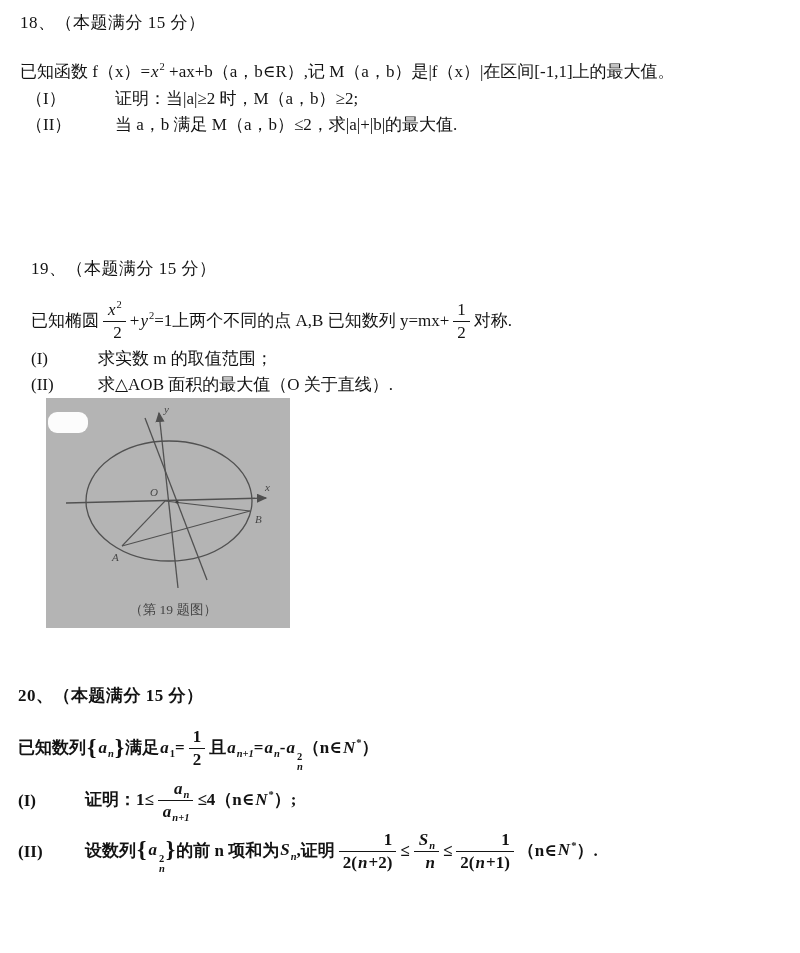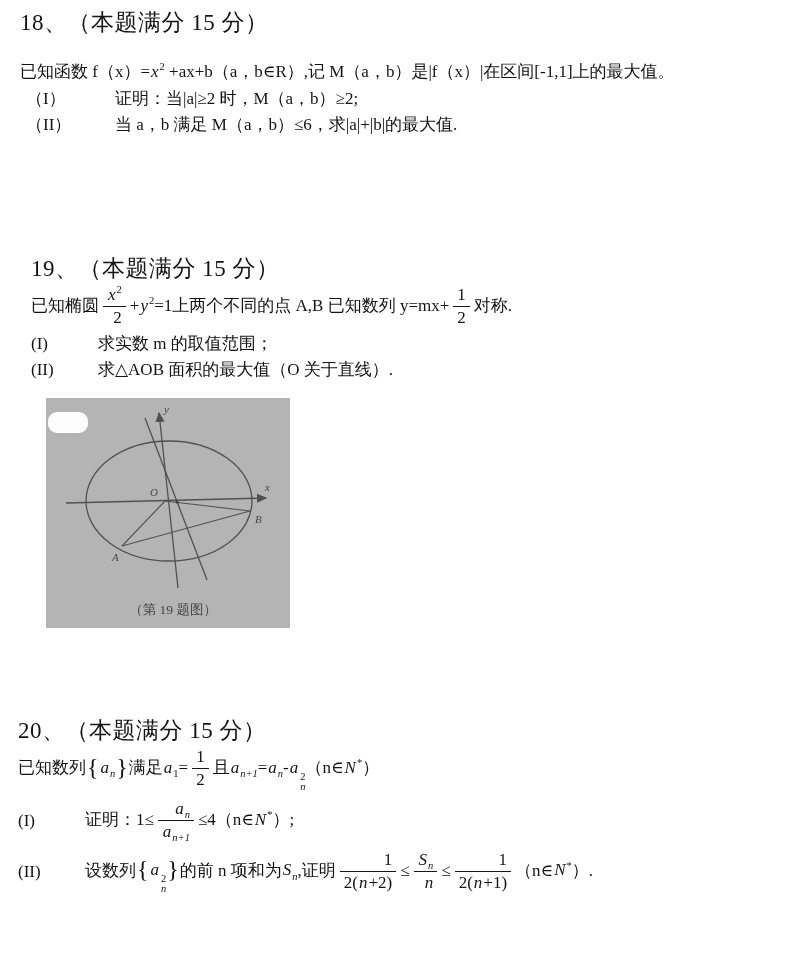--- a/index.html
+++ b/index.html
@@ -5,30 +5,30 @@
   * { margin:0; padding:0; box-sizing:border-box; }
   html,body { background:#ffffff; }
   .page {
     position:relative; width:800px; height:953px; background:#ffffff;
     font-family:"Liberation Serif","DejaVu Serif",serif;
     color:#131313; font-size:17px; overflow:hidden;
   }
   section.problem { position:absolute; white-space:nowrap; }
   #p18 { top:10px;  left:20px; }
   #p19 { top:256px; left:31px; }
-  #p20 { top:718px; left:18px; }
-  .heading { font-size:23px; line-height:26px; letter-spacing:.5px; }
+  #p20 { top:683px; left:18px;font-weight:bold; }
+  .heading { font-size:17px; line-height:26px; letter-spacing:.5px; }
   .line { line-height:28px; }
   .intro18 { margin-top:22px; }
   .item { display:flex; line-height:26px; }
   .item.simple { margin-top:0; }
   .marker { flex:none; }
   .m18 { margin-left:6px; width:89px; }
   .m19 { width:67px; }
-  .mathline { margin-top:3px; margin-bottom:2px; line-height:30px; }
+  .mathline { margin-top:18px; margin-bottom:2px; line-height:30px; }
   .item-math { display:flex; align-items:center; margin-top:7px; line-height:24px; }
   .var { font-style:italic; padding:0 1px; }
   sup { font-size:10.5px; vertical-align:super; line-height:0; }
   sub { font-size:10.5px; vertical-align:sub; line-height:0; }
   sub.i { font-style:italic; }
   .frac { display:inline-block; vertical-align:middle; text-align:right; margin:0 4px; line-height:1.2; }
   .frac .num { display:block; border-bottom:1.2px solid #151515; padding:0 4px 1px; }
   .frac .den { display:block; padding:1px 4px 0; }
   .stk { display:inline-flex; flex-direction:column; align-items:flex-start; font-size:10.5px; line-height:10px; vertical-align:-7px; margin-left:1px; font-style:normal; }
   .stk .t { font-style:normal; }
@@ -44,21 +44,21 @@
 
   <section class="problem" id="p18">
     <div class="heading">18、（本题满分 15 分）</div>
     <div class="line intro18"><span>已知函数 f（x）=</span><span class="var">x</span><sup>2</sup><span> +ax+b（a，b∈R）,记 M（a，b）是|f（x）|在区间[-1,1]上的最大值。</span></div>
     <div class="item simple">
       <span class="marker m18">（I）</span>
       <span>证明：当|a|≥2 时，M（a，b）≥2;</span>
     </div>
     <div class="item simple">
       <span class="marker m18">（II）</span>
-      <span>当 a，b 满足 M（a，b）≤6，求|a|+|b|的最大值.</span>
+      <span>当 a，b 满足 M（a，b）≤2，求|a|+|b|的最大值.</span>
     </div>
   </section>
 
   <section class="problem" id="p19">
     <div class="heading">19、（本题满分 15 分）</div>
     <div class="line mathline"><span>已知椭圆</span><span class="frac"><span class="num"><span class="var">x</span><sup>2</sup></span><span class="den">2</span></span><span>+</span><span class="var">y</span><sup>2</sup><span>=1上两个不同的点 A,B 已知数列 y=mx+</span><span class="frac"><span class="num">1</span><span class="den">2</span></span><span>对称.</span></div>
     <div class="item simple">
       <span class="marker m19">(I)</span>
       <span>求实数 m 的取值范围；</span>
     </div>

